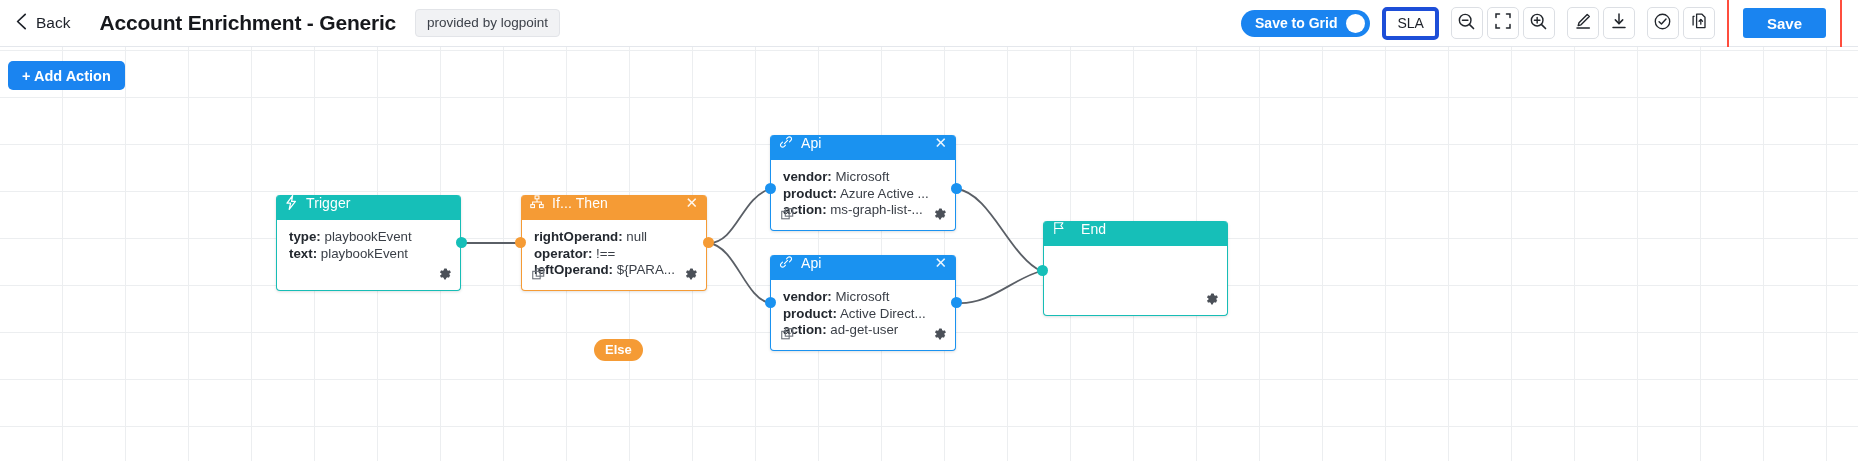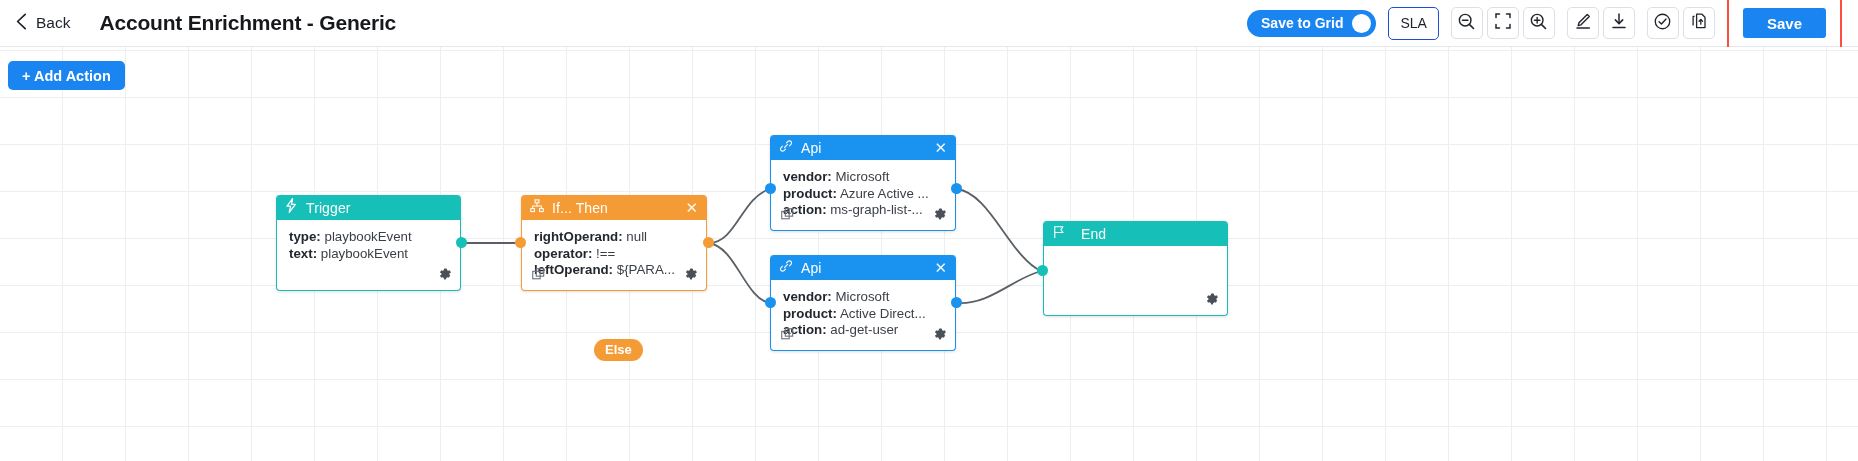--- a/index.html
+++ b/index.html
@@ -56,21 +56,21 @@
   }
   .tb-btn {
     width: 32px; height: 32px;
     border: 1px solid #dcdfe4; border-radius: 5px;
     background: #fff;
     display: flex; align-items: center; justify-content: center;
     cursor: pointer;
   }
   .sla-btn {
     height: 33px; min-width: 44px; padding: 0 11px;
-    border: 1px solid #1d4ed8; border-radius: 5px;
+    border: 4px solid #1d4ed8; border-radius: 5px;
     background: #fff; font-size: 14px; color: #1d2129;
     display: flex; align-items: center; justify-content: center;
     cursor: pointer; font-weight: 500;
   }
   .tb-group { display: flex; align-items: center; gap: 4px; }
   .save-wrap {
     border: 2px solid #ff4d3d; border-radius: 6px;
     padding: 14px; display: flex;
   }
   .save-btn {
@@ -110,21 +110,21 @@
 
   
   .node {
     position: absolute;
     background: #ffffff;
     border-radius: 4px;
     box-shadow: 0 1px 3px rgba(0,0,0,0.13);
   }
   .node-head {
     height: 25px; border-radius: 3px 3px 0 0;
-    display: flex; align-items: center;
+    display: flex; 
     padding: 0 8px; gap: 8px;
   }
   .node-title {
     font-size: 14px; color: #ffffff; font-weight: 400;
     letter-spacing: 0.1px;
   }
   .node-close {
     margin-left: auto; color: rgba(255,255,255,0.92);
     font-size: 15px; line-height: 1; cursor: pointer;
     font-weight: 300;
@@ -187,20 +187,21 @@
     <span class="back-chevron">
       <svg width="11" height="17" viewBox="0 0 11 17">
           <path d="M9.2 1.3 L1.6 8.5 L9.2 15.7" fill="none" stroke="#1d2129" stroke-width="1.7" stroke-linecap="round" stroke-linejoin="round"></path>
         </svg>
     </span>
     <span class="back-label">Back</span>
   </div>
 
   <div class="page-title">Account Enrichment - Generic</div>
 
+  <div class="provided-chip">provided by logpoint</div>
 
   <div class="header-right">
 
     <div class="snap-toggle">
       <span class="snap-label">Save to Grid</span>
       <span class="snap-knob"></span>
     </div>
 
     <div class="sla-btn">SLA</div>
 

